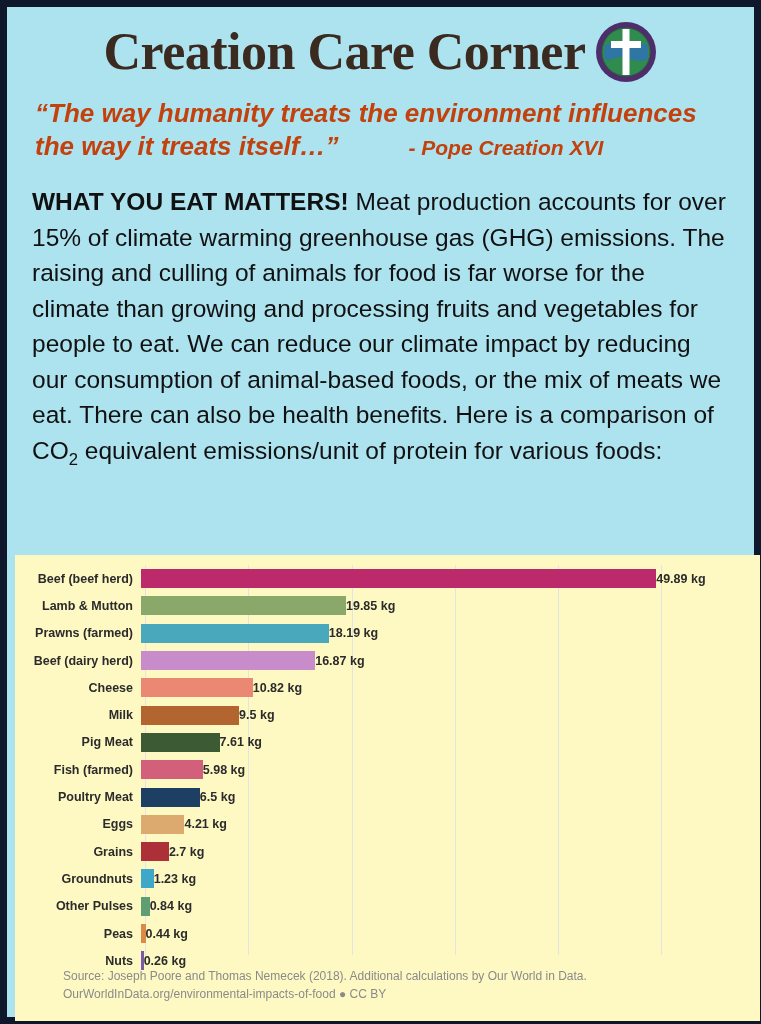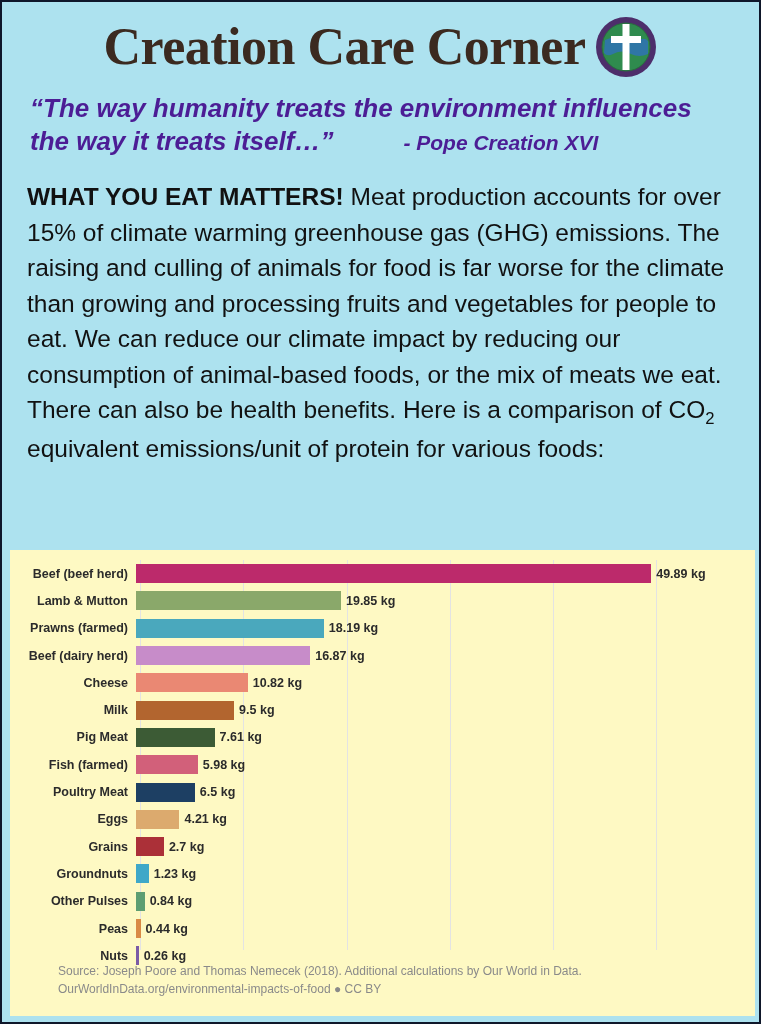--- a/index.html
+++ b/index.html
@@ -12,21 +12,21 @@
     width: 761px;
     height: 1024px;
     font-family: "Liberation Sans", sans-serif;
     overflow: hidden;
   }
   .poster {
     position: relative;
     width: 761px;
     height: 1024px;
     background: #ade2ef;
-    border: 2px solid #0f172a;
+    border: 7px solid #0f172a;
     padding: 0 16px;
   }
 
   
   .header {
     display: flex;
     align-items: center;
     justify-content: center;
     padding-top: 14px;
     gap: 10px;
@@ -44,21 +44,21 @@
     position: relative;
     width: 62px;
     height: 62px;
     flex: 0 0 62px;
   }
   .logo svg { display: block; }
 
   
   .quote-block {
     margin: 14px 4px 0 12px;
-    color: #4c1d95;
+    color: #c2410c;
   }
   .quote-text {
     font-family: "Liberation Sans", sans-serif;
     font-style: italic;
     font-weight: bold;
     font-size: 26px;
     line-height: 1.25;
   }
   .quote-line2 {
     display: flex;
@@ -145,21 +145,20 @@
     align-items: center;
   }
   .bar {
     height: 19px;
     border-radius: 0;
   }
   .bar-value {
     font-size: 12.5px;
     color: #2b2b2b;
     font-weight: bold;
-    margin-left: 5px;
     white-space: nowrap;
   }
 
   
   .source {
     margin-top: 12px;
     margin-left: 38px;
     font-size: 12px;
     line-height: 1.5;
     color: #8a8a8a;

